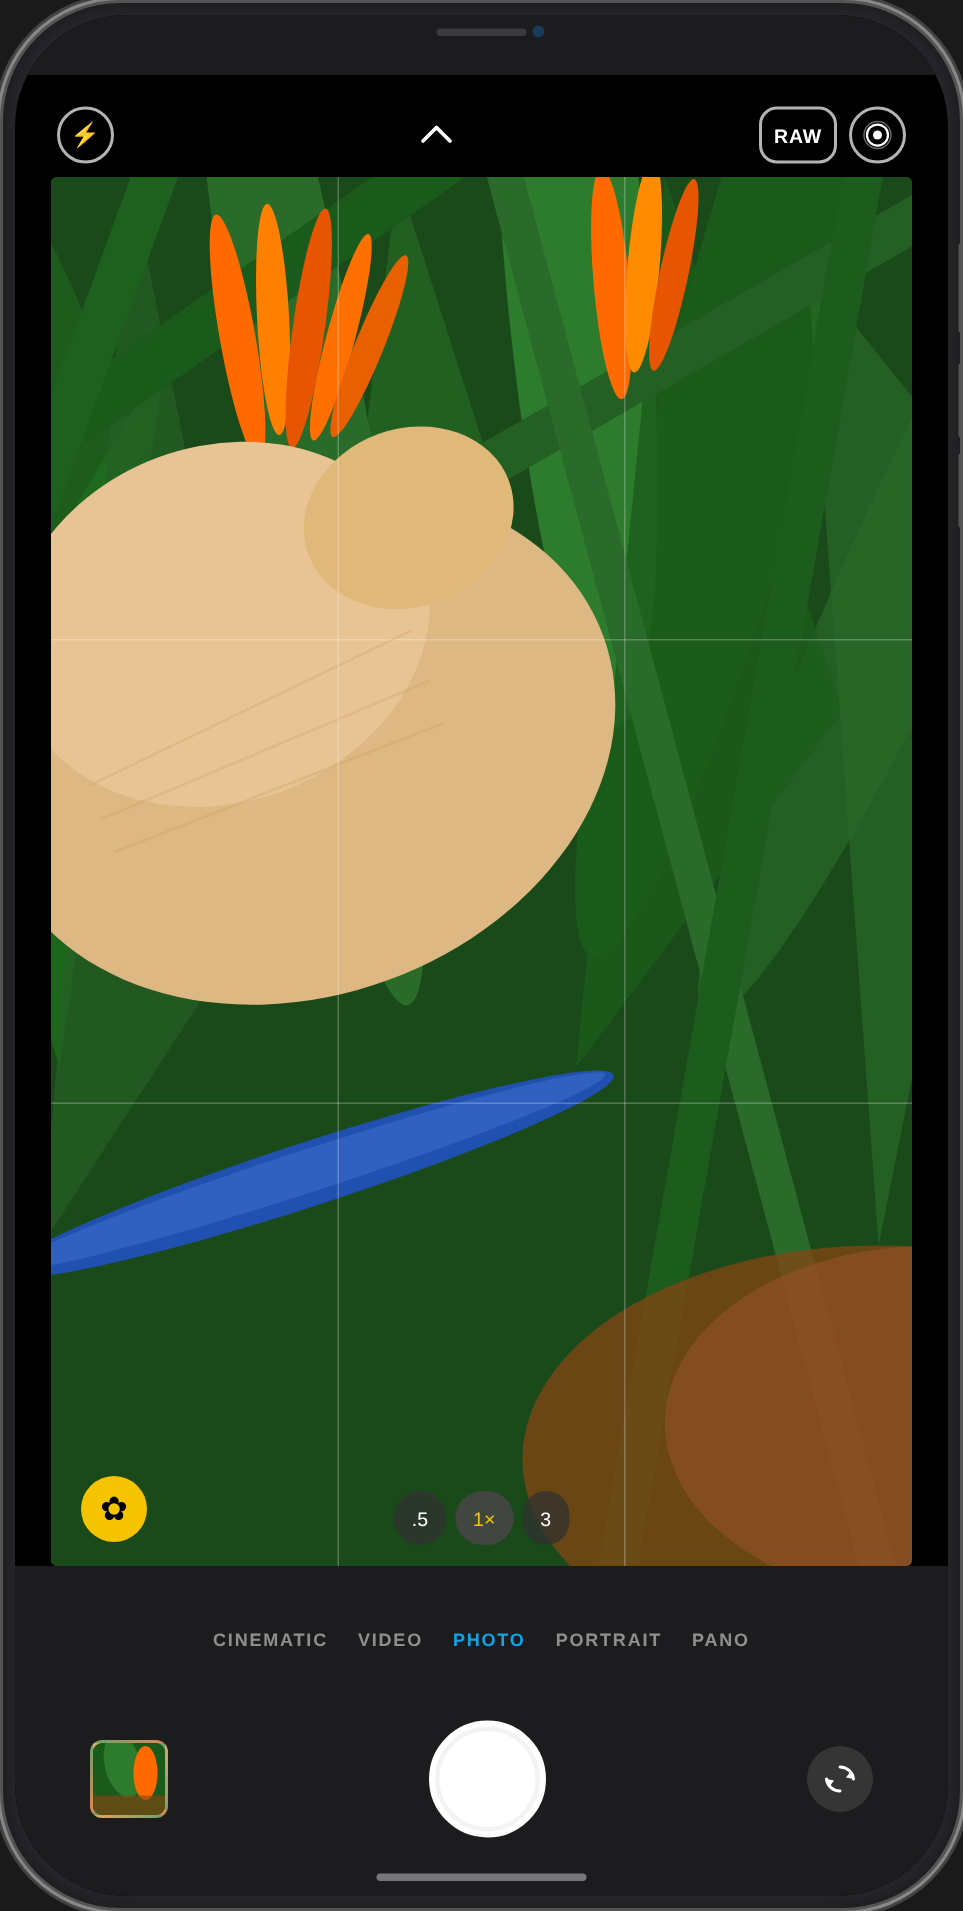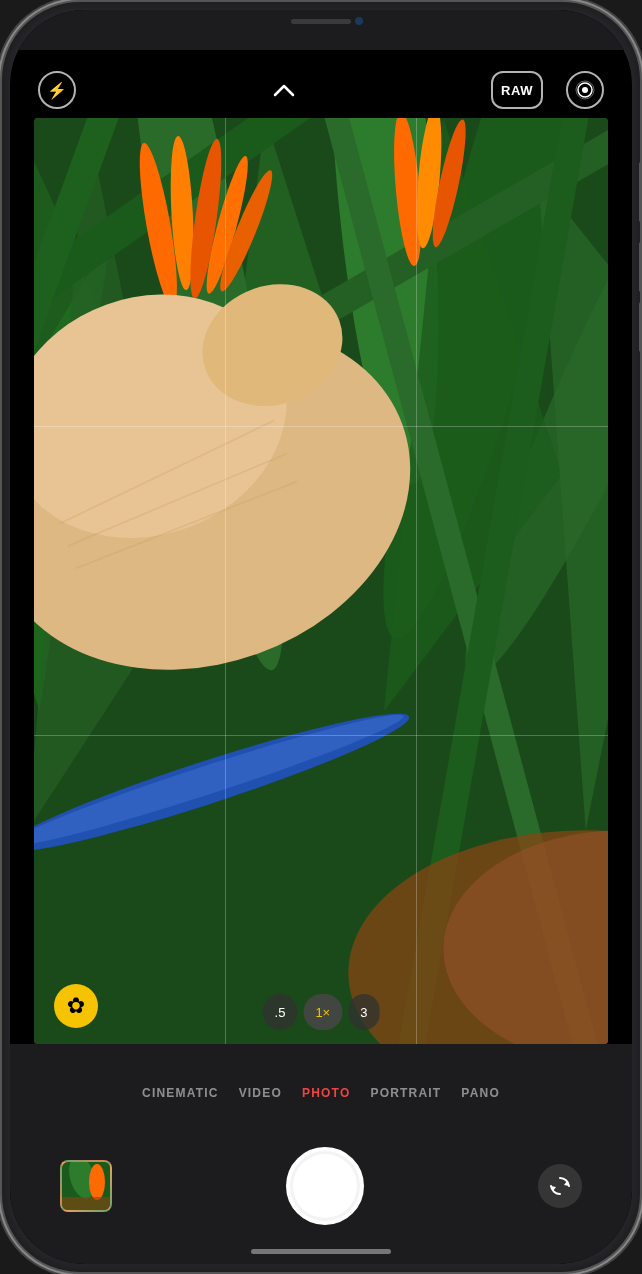--- a/index.html
+++ b/index.html
@@ -220,21 +220,21 @@
     }
     .mode-item {
       font-size: 12px;
       font-weight: 600;
       letter-spacing: 1.2px;
       color: rgba(255,255,255,0.5);
       cursor: pointer;
       text-transform: uppercase;
     }
     .mode-item.active {
-      color: #ef4444;
+      color: #0ea5e9;
     }
     
     .camera-controls {
       display: flex;
       align-items: center;
       justify-content: space-between;
       width: 100%;
       padding: 8px 50px;
       flex: 1;
     }
@@ -319,21 +319,21 @@
 
       <div class="top-bar">
         <div class="top-btn">
           <span>⚡</span>
         </div>
         <div class="top-chevron">
           <svg width="22" height="14" viewBox="0 0 22 14">
             <polyline points="2,12 11,3 20,12" fill="none" stroke="white" stroke-width="2.5" stroke-linecap="round" stroke-linejoin="round"></polyline>
           </svg>
         </div>
-        <div style="display:flex; gap:23px; align-items:center;">
+        <div style="display:flex; gap:8px; align-items:center;">
           <div class="top-btn raw">
             <span>RAW</span>
           </div>
           <div class="top-btn">
             <svg width="20" height="20" viewBox="0 0 20 20">
               <circle cx="10" cy="10" r="3" fill="white"></circle>
               <circle cx="10" cy="10" r="7" fill="none" stroke="white" stroke-width="1.5"></circle>
               <circle cx="10" cy="10" r="9" fill="none" stroke="rgba(255,255,255,0.4)" stroke-width="1"></circle>
             </svg>
           </div>

